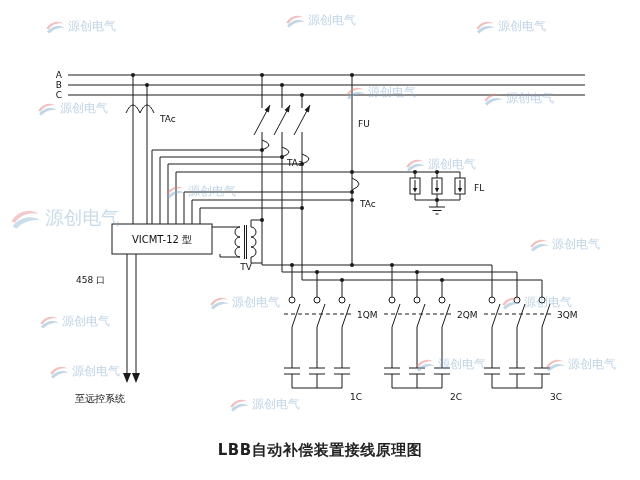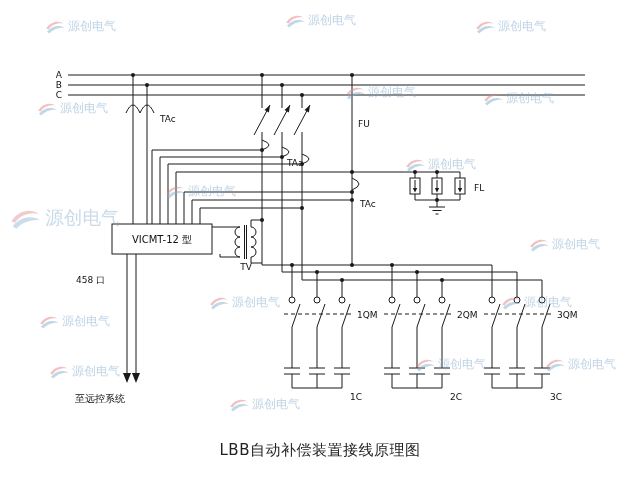--- a/index.html
+++ b/index.html
@@ -14,21 +14,21 @@
   svg.schem{position:absolute;left:0;top:0;z-index:2;}
   .w{stroke:#1a1a1a;stroke-width:1;fill:none;}
   .dash{stroke:#1a1a1a;stroke-width:1;fill:none;stroke-dasharray:4 3;}
   .dot{fill:#1a1a1a;stroke:none;}
   .oc{fill:#fff;stroke:#1a1a1a;stroke-width:1;}
   .box{fill:#fff;stroke:#1a1a1a;stroke-width:1;}
   .fillb{fill:#1a1a1a;stroke:none;}
   .schem text{font-size:9px;fill:#111;font-family:"DejaVu Sans",sans-serif;}
   .schem text.t10{font-size:10px;}
   .title{position:absolute;left:0;top:441px;width:100%;text-align:center;font-size:15px;
-         font-weight:400;color:#222;z-index:4;letter-spacing:.5px;}
+         font-weight:700;color:#222;z-index:4;letter-spacing:.5px;}
 </style>
 </head>
 <body>
 
 <div class="canvas">
 
   <svg class="schem" width="640" height="480" viewBox="0 0 640 480">
 
     <g>
       <path class="w" d="M68,75 H585 M68,85 H585 M68,95 H585"></path>

